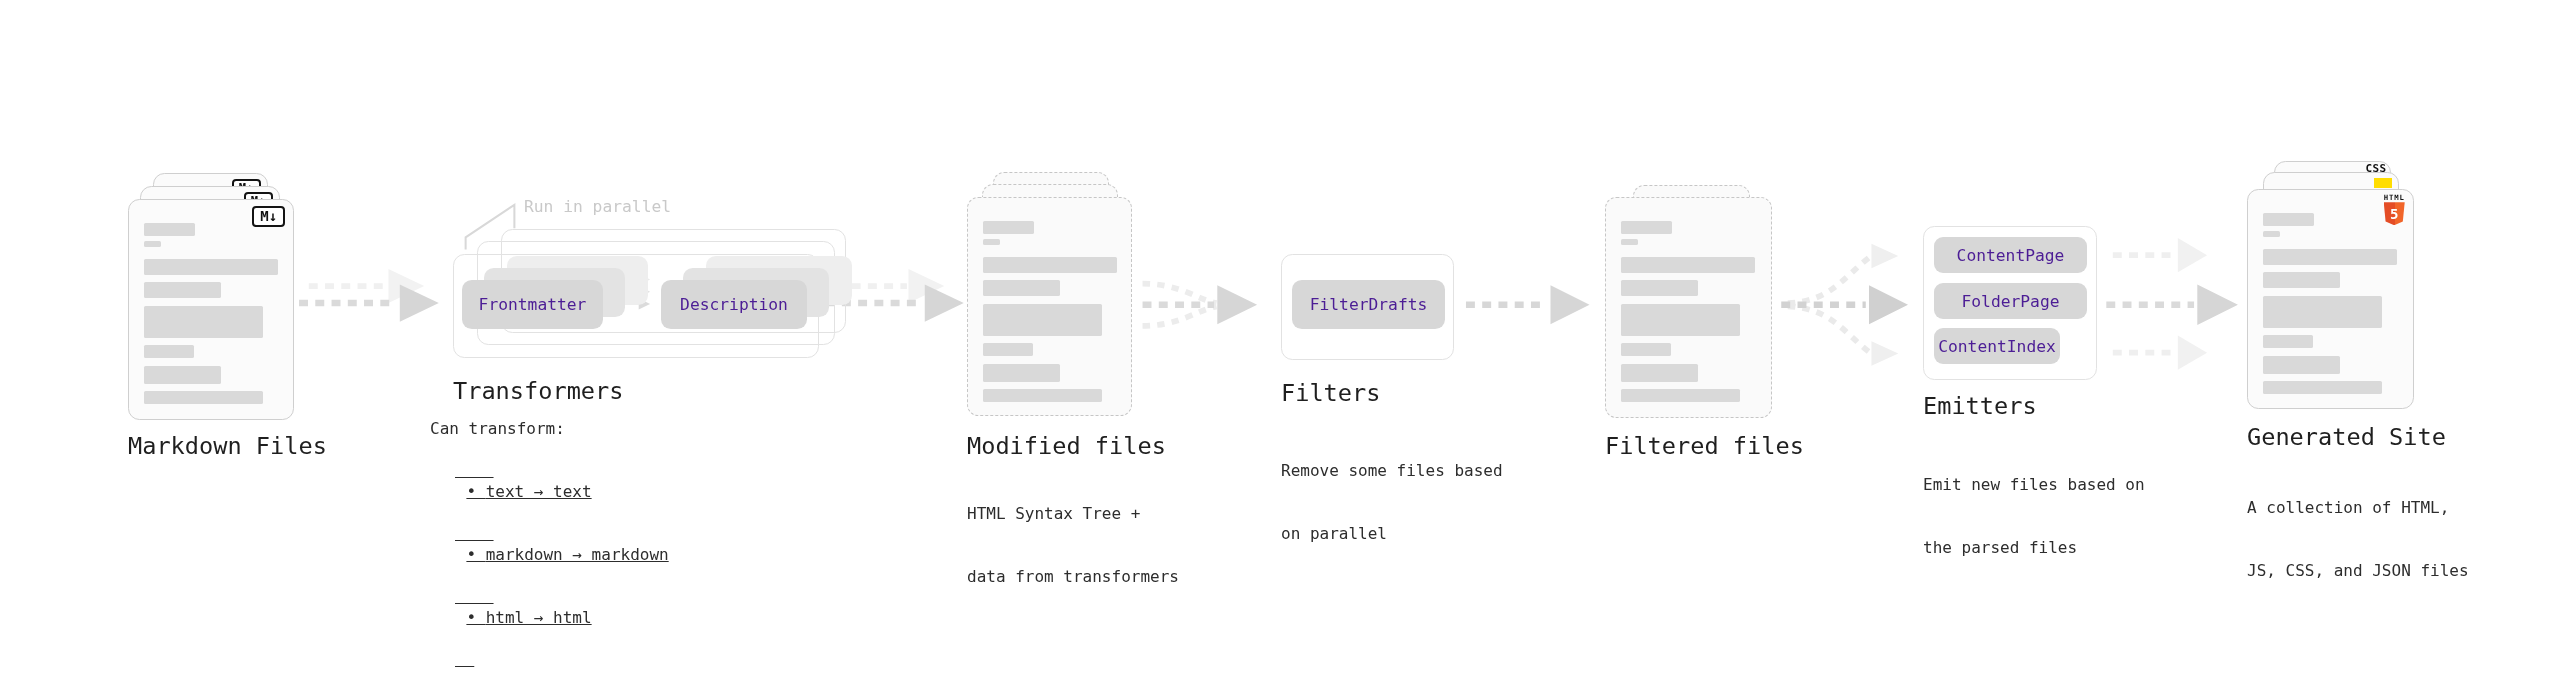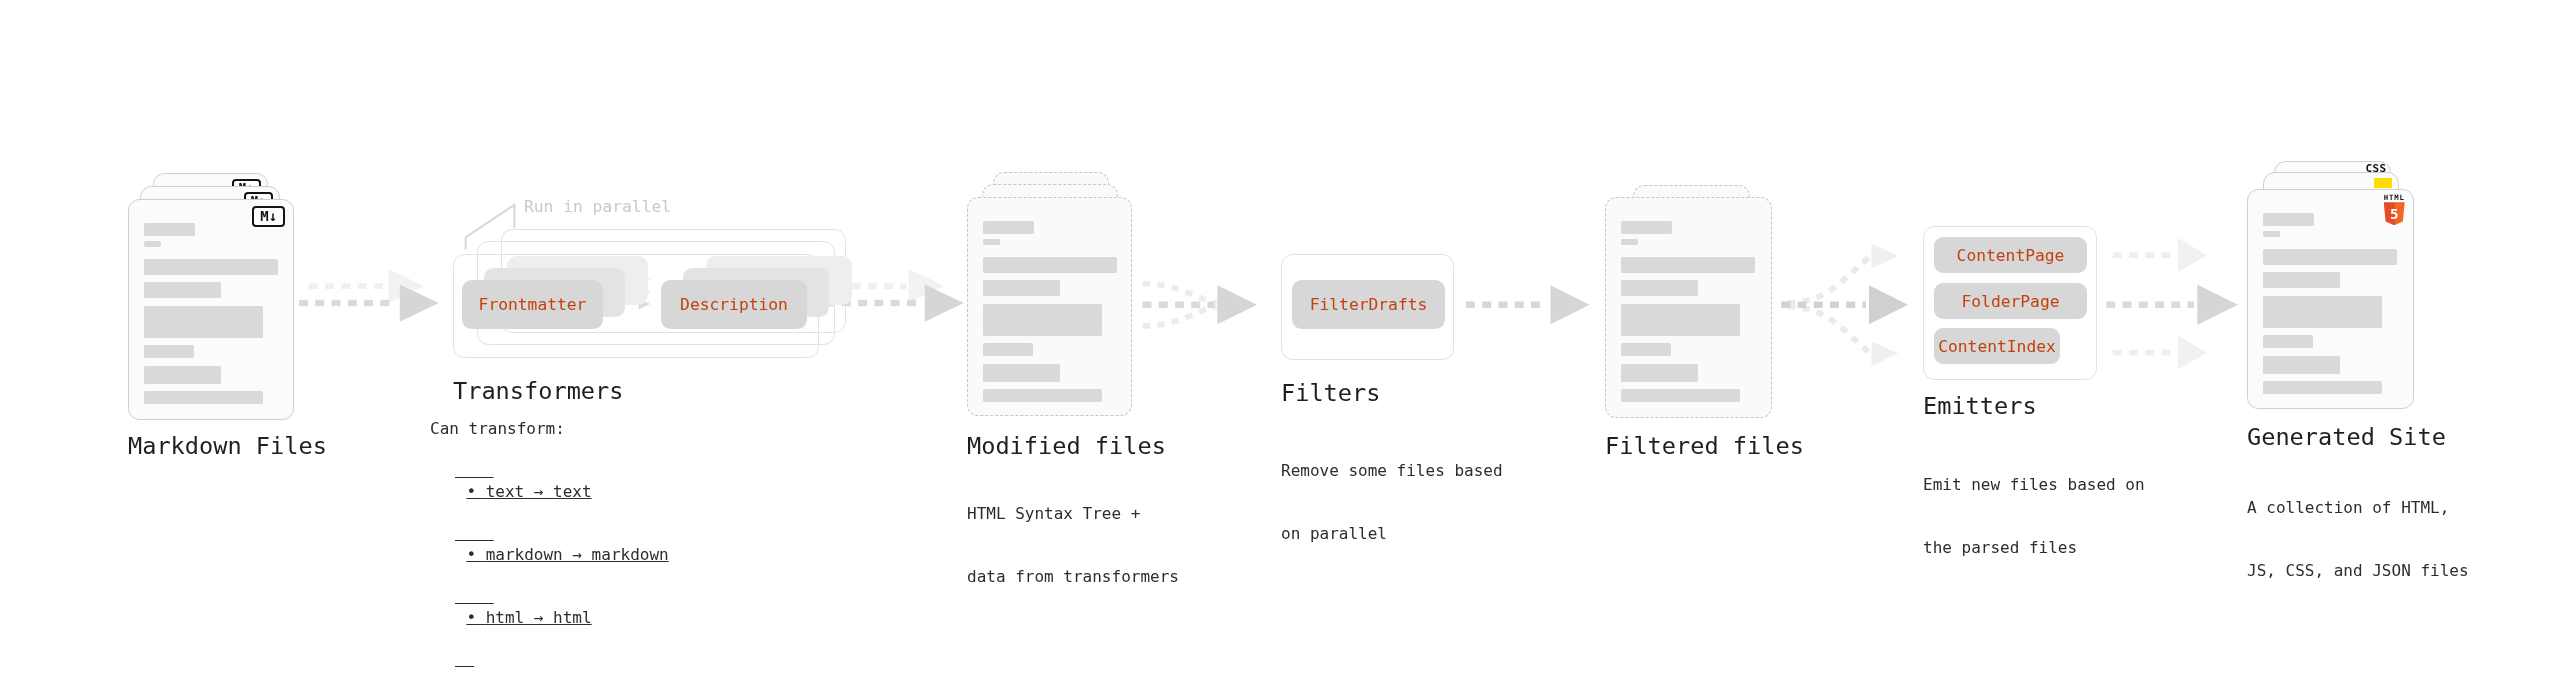--- a/index.html
+++ b/index.html
@@ -30,21 +30,21 @@
                 clip-path:polygon(0 0,100% 0,91% 84%,50% 100%,9% 84%);
                 display:flex;align-items:center;justify-content:center;}
   .html5-shield span{color:#fff;font-size:14px;font-weight:bold;line-height:14px;}
 
   
   .frame{position:absolute;border:1.6px solid #e2e2e2;border-radius:11.4px;box-sizing:border-box;background:transparent;}
   .frame.filled{background:#ffffff;}
 
   
   .pill{position:absolute;background:#d7d7d7;border-radius:9.8px;display:flex;align-items:center;justify-content:center;
-        color:#c2410c;font-size:16.3px;box-sizing:border-box;}
+        color:#4c1d95;font-size:16.3px;box-sizing:border-box;}
   .pill.ghost1{background:#e3e3e3;}
   .pill.ghost2{background:#eeeeee;}
 
   
   .node-label{position:absolute;font-size:23.6px;font-weight:500;color:#1f1f1f;white-space:nowrap;}
   .node-sub{position:absolute;font-size:16px;color:#2d2d2d;line-height:21px;white-space:pre;}
   .annotation{position:absolute;font-size:16.3px;color:#c9c9c9;white-space:nowrap;}
   .bullet-line{padding-left:11.4px;}
   .bullet-line::before{content:"• ";}
 </style>

